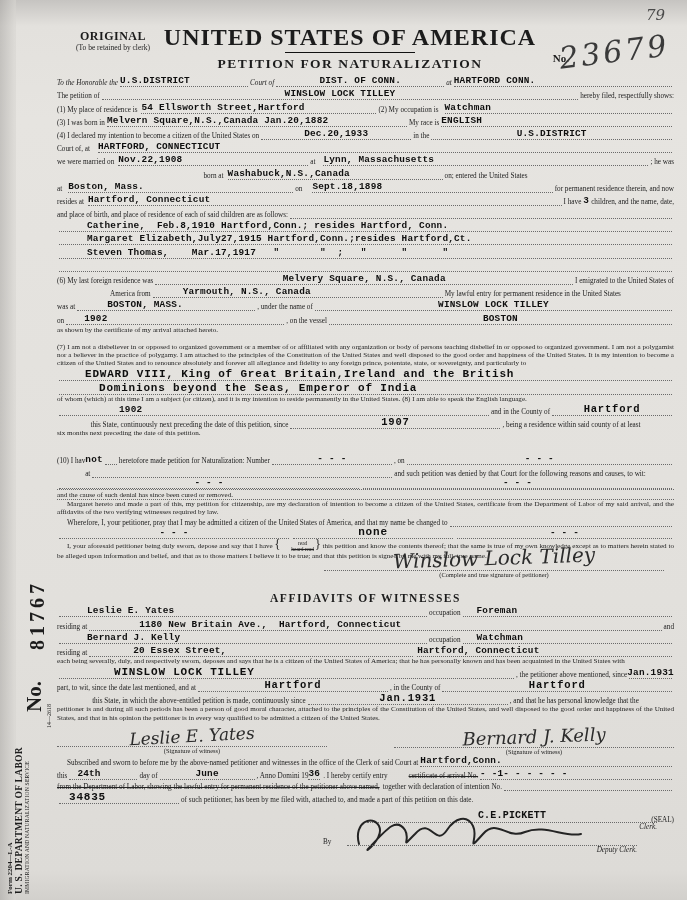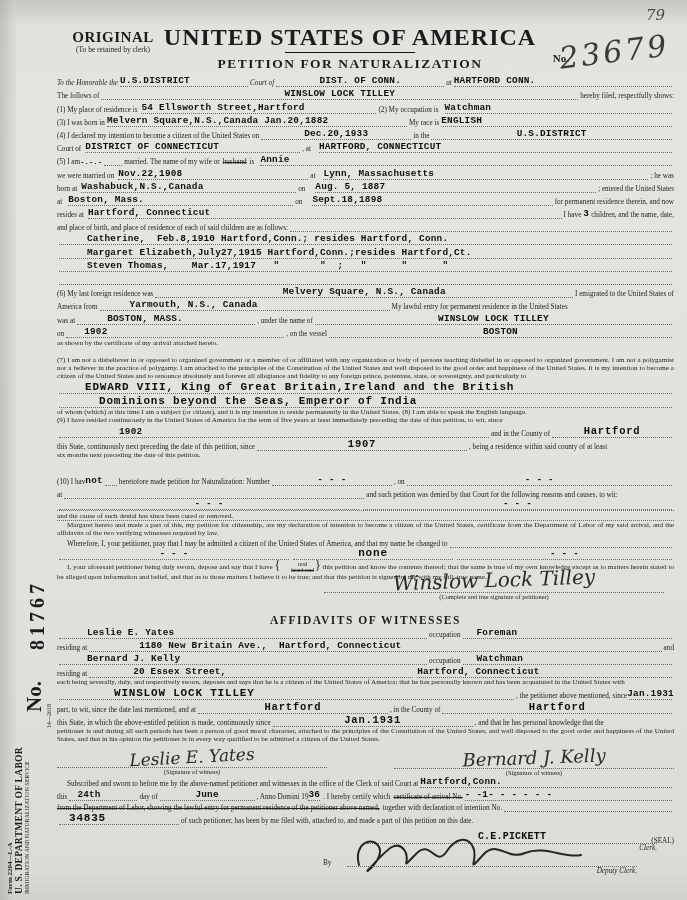--- a/index.html
+++ b/index.html
@@ -9,30 +9,30 @@
   .leftband{position:absolute;left:0;top:0;bottom:0;width:16px;
         background:linear-gradient(90deg,#a9a7a4,#d6d4d0 90%);opacity:.55;}
   
   .l{font-size:7.2px;white-space:nowrap;color:#222;}
   .fine{font-size:7.1px;line-height:8.1px;text-align:justify;color:#222;}
   
   .v{font-family:"Liberation Mono","DejaVu Sans Mono",monospace;font-weight:700;
      font-size:9.4px;letter-spacing:.2px;color:#0e0e0e;white-space:pre;}
   .vbig{font-size:11px;letter-spacing:.8px;}
   
-  .r{display:flex;align-items:flex-end;height:13.2px;}
+  .r{display:flex;align-items:flex-end;height:13.2px;justify-content:center;}
   .f{flex:1 1 auto;border-bottom:1px dotted #6a6a6a;margin:0 2px;min-width:6px;}
   .fc{display:flex;justify-content:center;align-items:flex-end;}
   .fl{display:flex;justify-content:flex-start;align-items:flex-end;}
   .strike{text-decoration:line-through;text-decoration-thickness:1px;}
   
   .hand{font-family:"DejaVu Serif",serif;font-style:italic;color:#2b2b2b;}
   .content{position:absolute;left:57px;top:74px;width:617px;}
   .hdr-orig{position:absolute;left:58px;top:29px;width:110px;text-align:center;}
-  .hdr-orig .a{font-size:15px;font-weight:bold;letter-spacing:.5px;}
+  .hdr-orig .a{font-size:12px;font-weight:bold;letter-spacing:.5px;}
   .hdr-orig .b{font-size:7.5px;line-height:8.5px;}
   .hdr-c{position:absolute;left:150px;top:24px;width:400px;text-align:center;}
   .hdr-c .country{font-size:24px;font-weight:bold;letter-spacing:1px;white-space:nowrap;}
   .hdr-c .rule{width:130px;border-bottom:1.6px solid #111;margin:1px auto 3px auto;}
   .hdr-c .ptitle{font-size:13.5px;font-weight:bold;letter-spacing:1.5px;white-space:nowrap;}
   .no-blk{position:absolute;right:118px;top:52px;font-size:11px;font-weight:bold;}
   .no-val{position:absolute;right:18px;top:34px;font-size:30px;transform:rotate(-7deg);letter-spacing:3px;color:#3a3a3a;}
   .corner{position:absolute;right:22px;top:6px;font-size:15px;color:#4a4a4a;}
   .brace{display:inline-flex;flex-direction:column;font-size:5.4px;line-height:5.6px;text-align:center;vertical-align:middle;margin:0 1px;}
   .br{font-size:12px;line-height:10px;color:#222;}
@@ -70,21 +70,21 @@
       <span class="f fc" style="flex:0 0 168px">
           <span class="v">DIST. OF CONN.</span>
         </span>
       <span class="l" style="font-style:italic">at</span>
       <span class="f fl">
           <span class="v">HARTFORD CONN.</span>
         </span>
     </div>
 
     <div class="r">
-      <span class="l">The follows of</span>
+      <span class="l">The petition of</span>
       <span class="f fc">
           <span class="v">WINSLOW LOCK TILLEY</span>
         </span>
       <span class="l">hereby filed, respectfully shows:</span>
     </div>
 
     <div class="r">
       <span class="l">(1) My place of residence is</span>
       <span class="f fl" style="flex:0 0 235px;margin-left:4px">
           <span class="v">54 Ellsworth Street,Hartford</span>
@@ -112,62 +112,45 @@
           <span class="v">Dec.20,1933</span>
         </span>
       <span class="l">in the</span>
       <span class="f fc">
           <span class="v">U.S.DISTRICT</span>
         </span>
     </div>
 
     <div class="r">
       <span class="l">Court of</span>
-      <span class="f fl" style="flex:0 0 215px;margin-left:4px">
-          <span class="v">DISTRICT OF CONNECTICUT</span>
-        </span>
       <span class="l">, at</span>
       <span class="f fl" style="margin-left:8px">
           <span class="v">HARTFORD, CONNECTICUT</span>
         </span>
     </div>
 
-    <div class="r">
-      <span class="l">(5) I am</span>
-      <span class="v" style="font-size:7px">-.-.-</span>
-      <span class="f" style="flex:0 0 18px"></span>
-      <span class="l">married.  The name of my wife or</span>
-      <span class="l strike" style="margin-left:3px">husband</span>
-      <span class="l" style="margin-left:3px">is</span>
-      <span class="f fl" style="margin-left:6px">
-          <span class="v">Annie</span>
-        </span>
-    </div>
 
     <div class="r">
       <span class="l">we were married on</span>
       <span class="f fl" style="flex:0 0 190px;margin-left:4px">
           <span class="v">Nov.22,1908</span>
         </span>
       <span class="l">at</span>
       <span class="f fl" style="margin-left:8px">
           <span class="v">Lynn, Massachusetts</span>
         </span>
       <span class="l">; he was</span>
     </div>
 
     <div class="r">
       <span class="l">born at</span>
       <span class="f fl" style="flex:0 0 215px;margin-left:4px">
           <span class="v">Washabuck,N.S.,Canada</span>
         </span>
       <span class="l">on</span>
-      <span class="f fl" style="margin-left:10px">
-          <span class="v">Aug. 5, 1887</span>
-        </span>
       <span class="l">; entered the United States</span>
     </div>
 
     <div class="r">
       <span class="l">at</span>
       <span class="f fl" style="flex:0 0 225px;margin-left:6px">
           <span class="v">Boston, Mass.</span>
         </span>
       <span class="l">on</span>
       <span class="f fl" style="margin-left:10px">
@@ -257,21 +240,20 @@
           <span class="v vbig">EDWARD VIII, King of Great Britain,Ireland and the British</span>
         </span>
     </div>
     <div class="r" style="height:14px">
       <span class="f fl" style="padding-left:40px">
           <span class="v vbig">Dominions beyond the Seas, Emperor of India</span>
         </span>
     </div>
 
     <div class="fine">of whom (which) at this time I am a subject (or citizen), and it is my intention to reside permanently in the United States.  (8) I am able to speak the English language.</div>
-    <div class="fine">(9) I have resided continuously in the United States of America for the term of five years at least immediately preceding the date of this petition, to wit, since</div>
 
     <div class="r">
       <span class="f fl" style="flex:0 0 370px;padding-left:60px">
           <span class="v">1902</span>
         </span>
       <span class="l">and in the County of</span>
       <span class="f fc">
           <span class="v vbig" style="font-size:10.5px">Hartford</span>
         </span>
     </div>
@@ -444,22 +426,22 @@
       <span class="l">this</span>
       <span class="f fl" style="flex:0 0 60px;padding-left:8px">
           <span class="v">24th</span>
         </span>
       <span class="l">day of</span>
       <span class="f fc" style="flex:0 0 95px">
           <span class="v">June</span>
         </span>
       <span class="l">, Anno Domini 19</span>
       <span class="v dotu">36</span>
-      <span class="l" style="margin-left:3px">.  I hereby certify which</span>
-      <span class="l strike" style="margin-left:3px">certificate of arrival No.</span>
+      <span class="l" style="margin-left:3px">.  I hereby certify entry</span>
+      <span class="l strike" style="margin-left:21px">certificate of arrival No.</span>
       <span class="f fl">
           <span class="v">- -1- - - - - -</span>
         </span>
     </div>
 
     <div class="r" style="height:11px">
       <span class="l strike">from the Department of Labor, showing the lawful entry for permanent residence of the petitioner above named,</span>
       <span class="l" style="margin-left:3px">together with declaration of intention No.</span>
       <span class="f"></span>
     </div>

